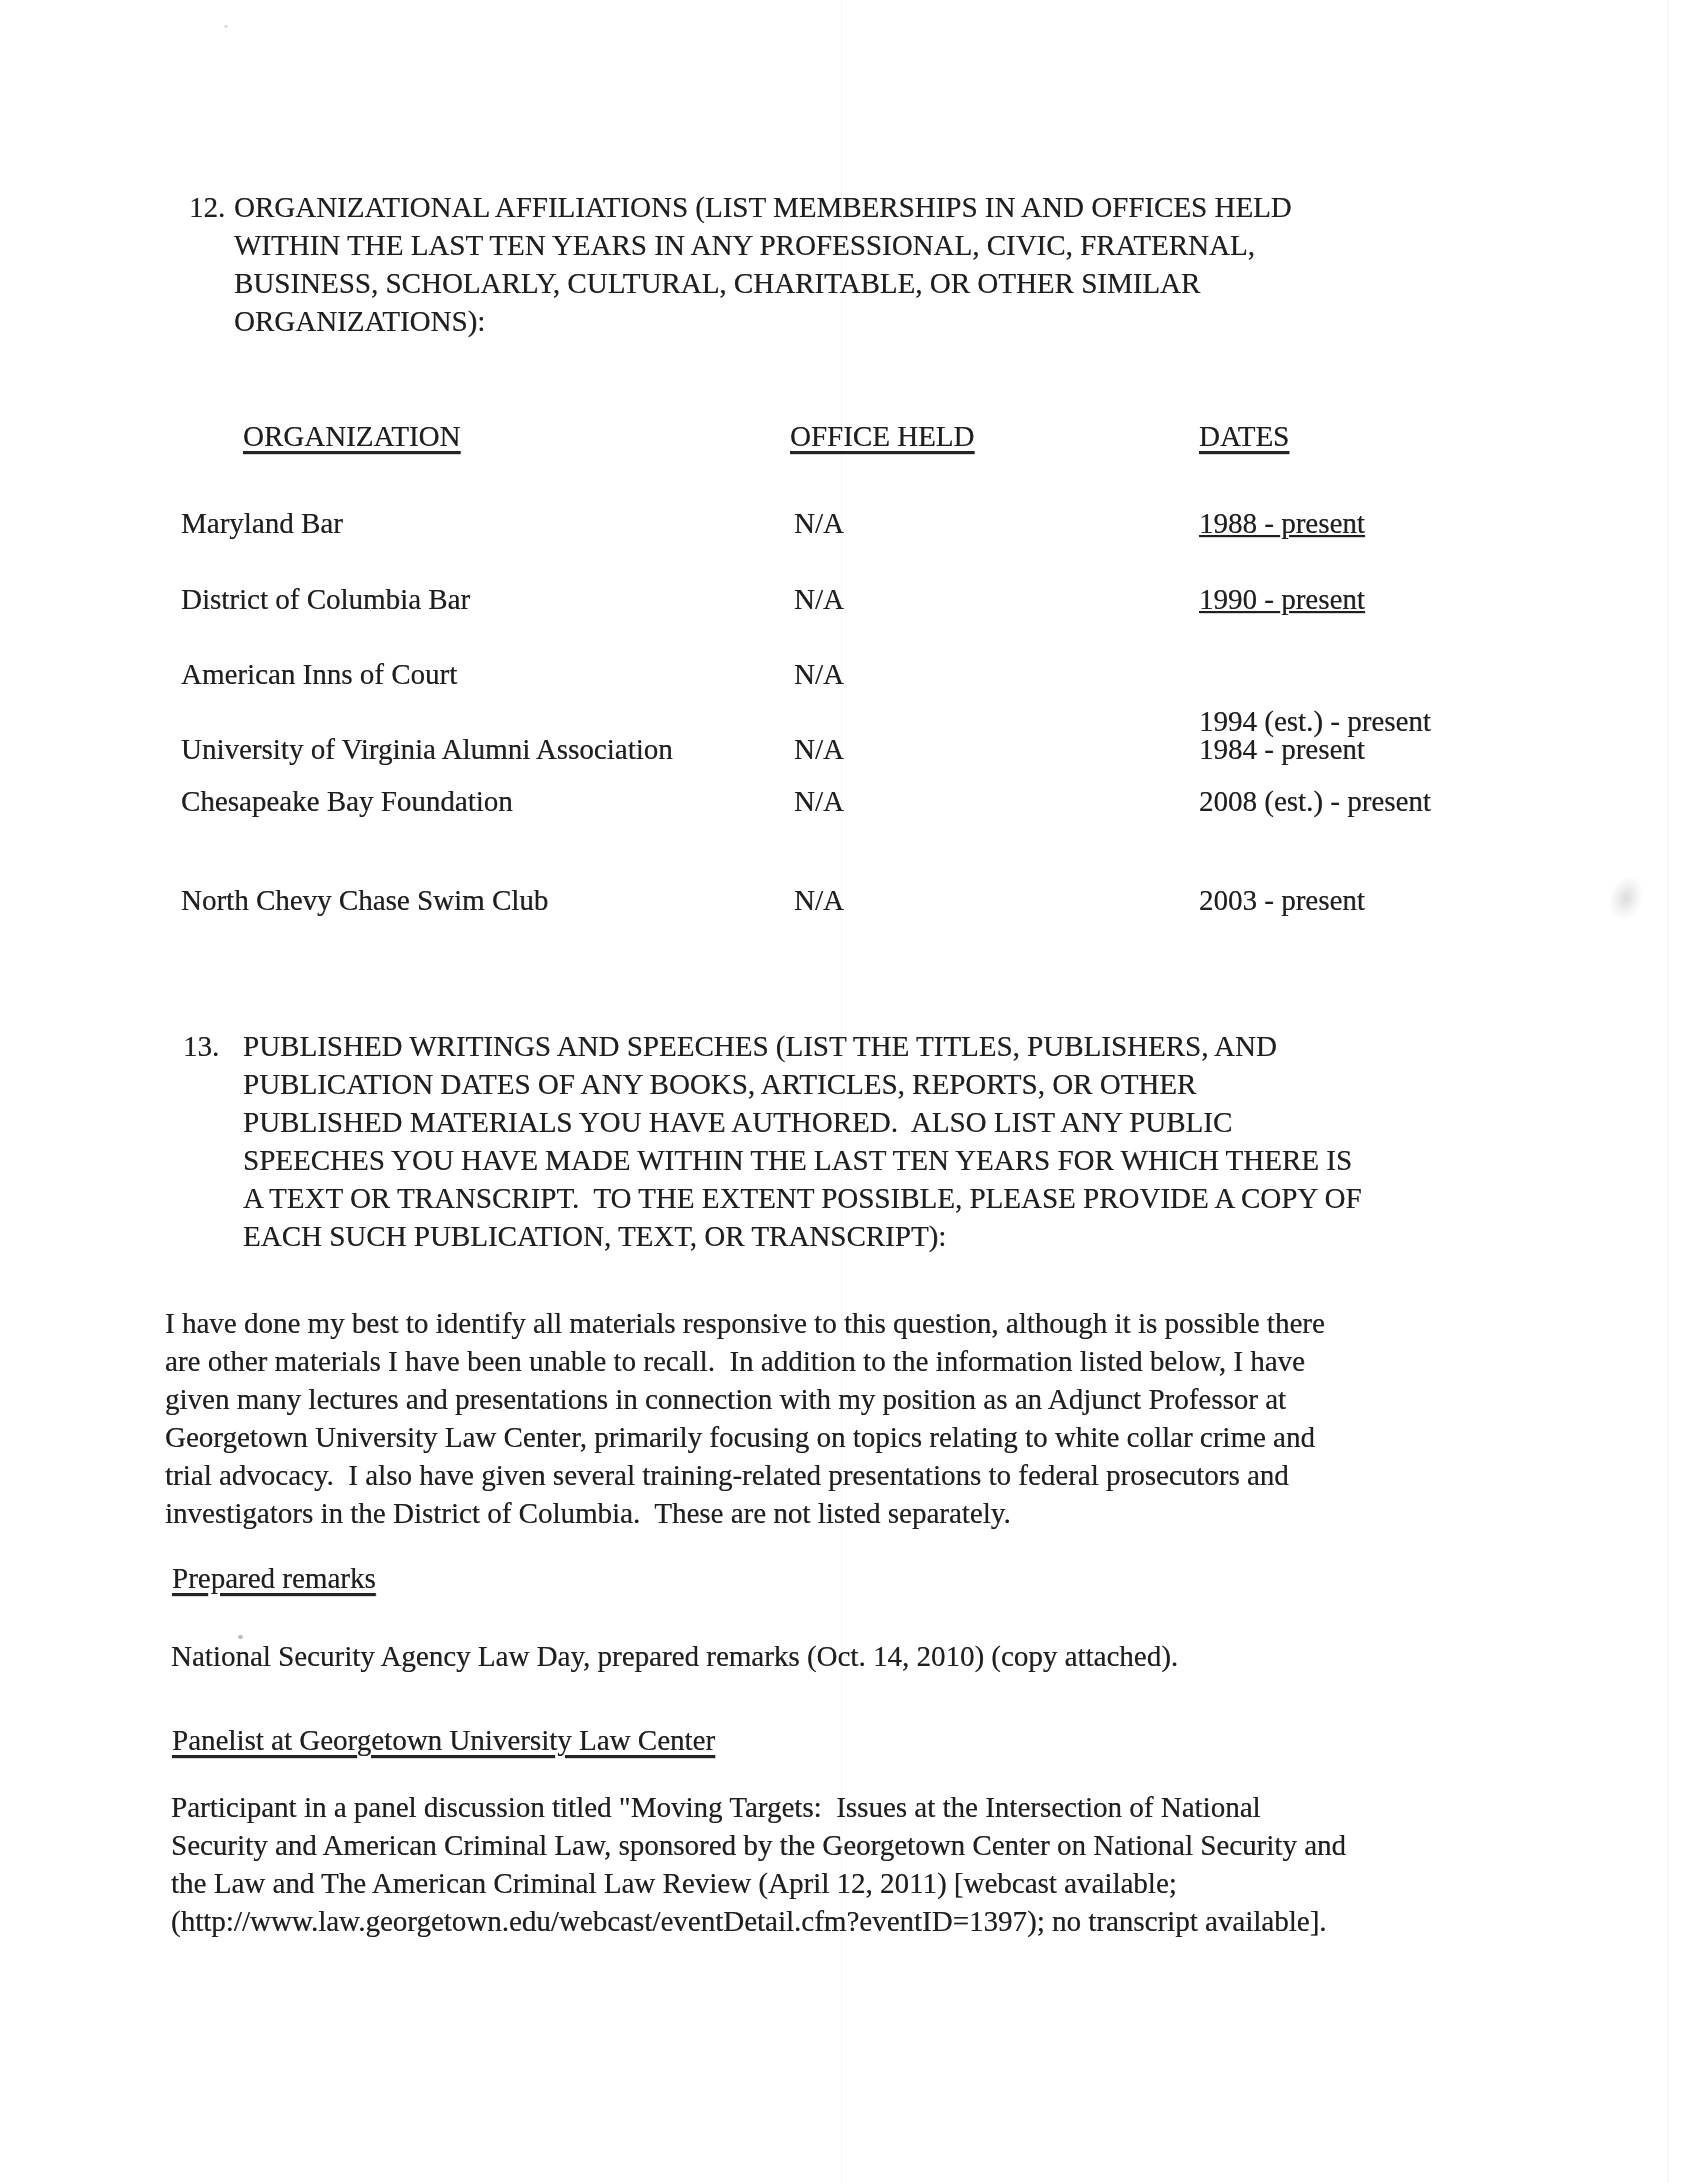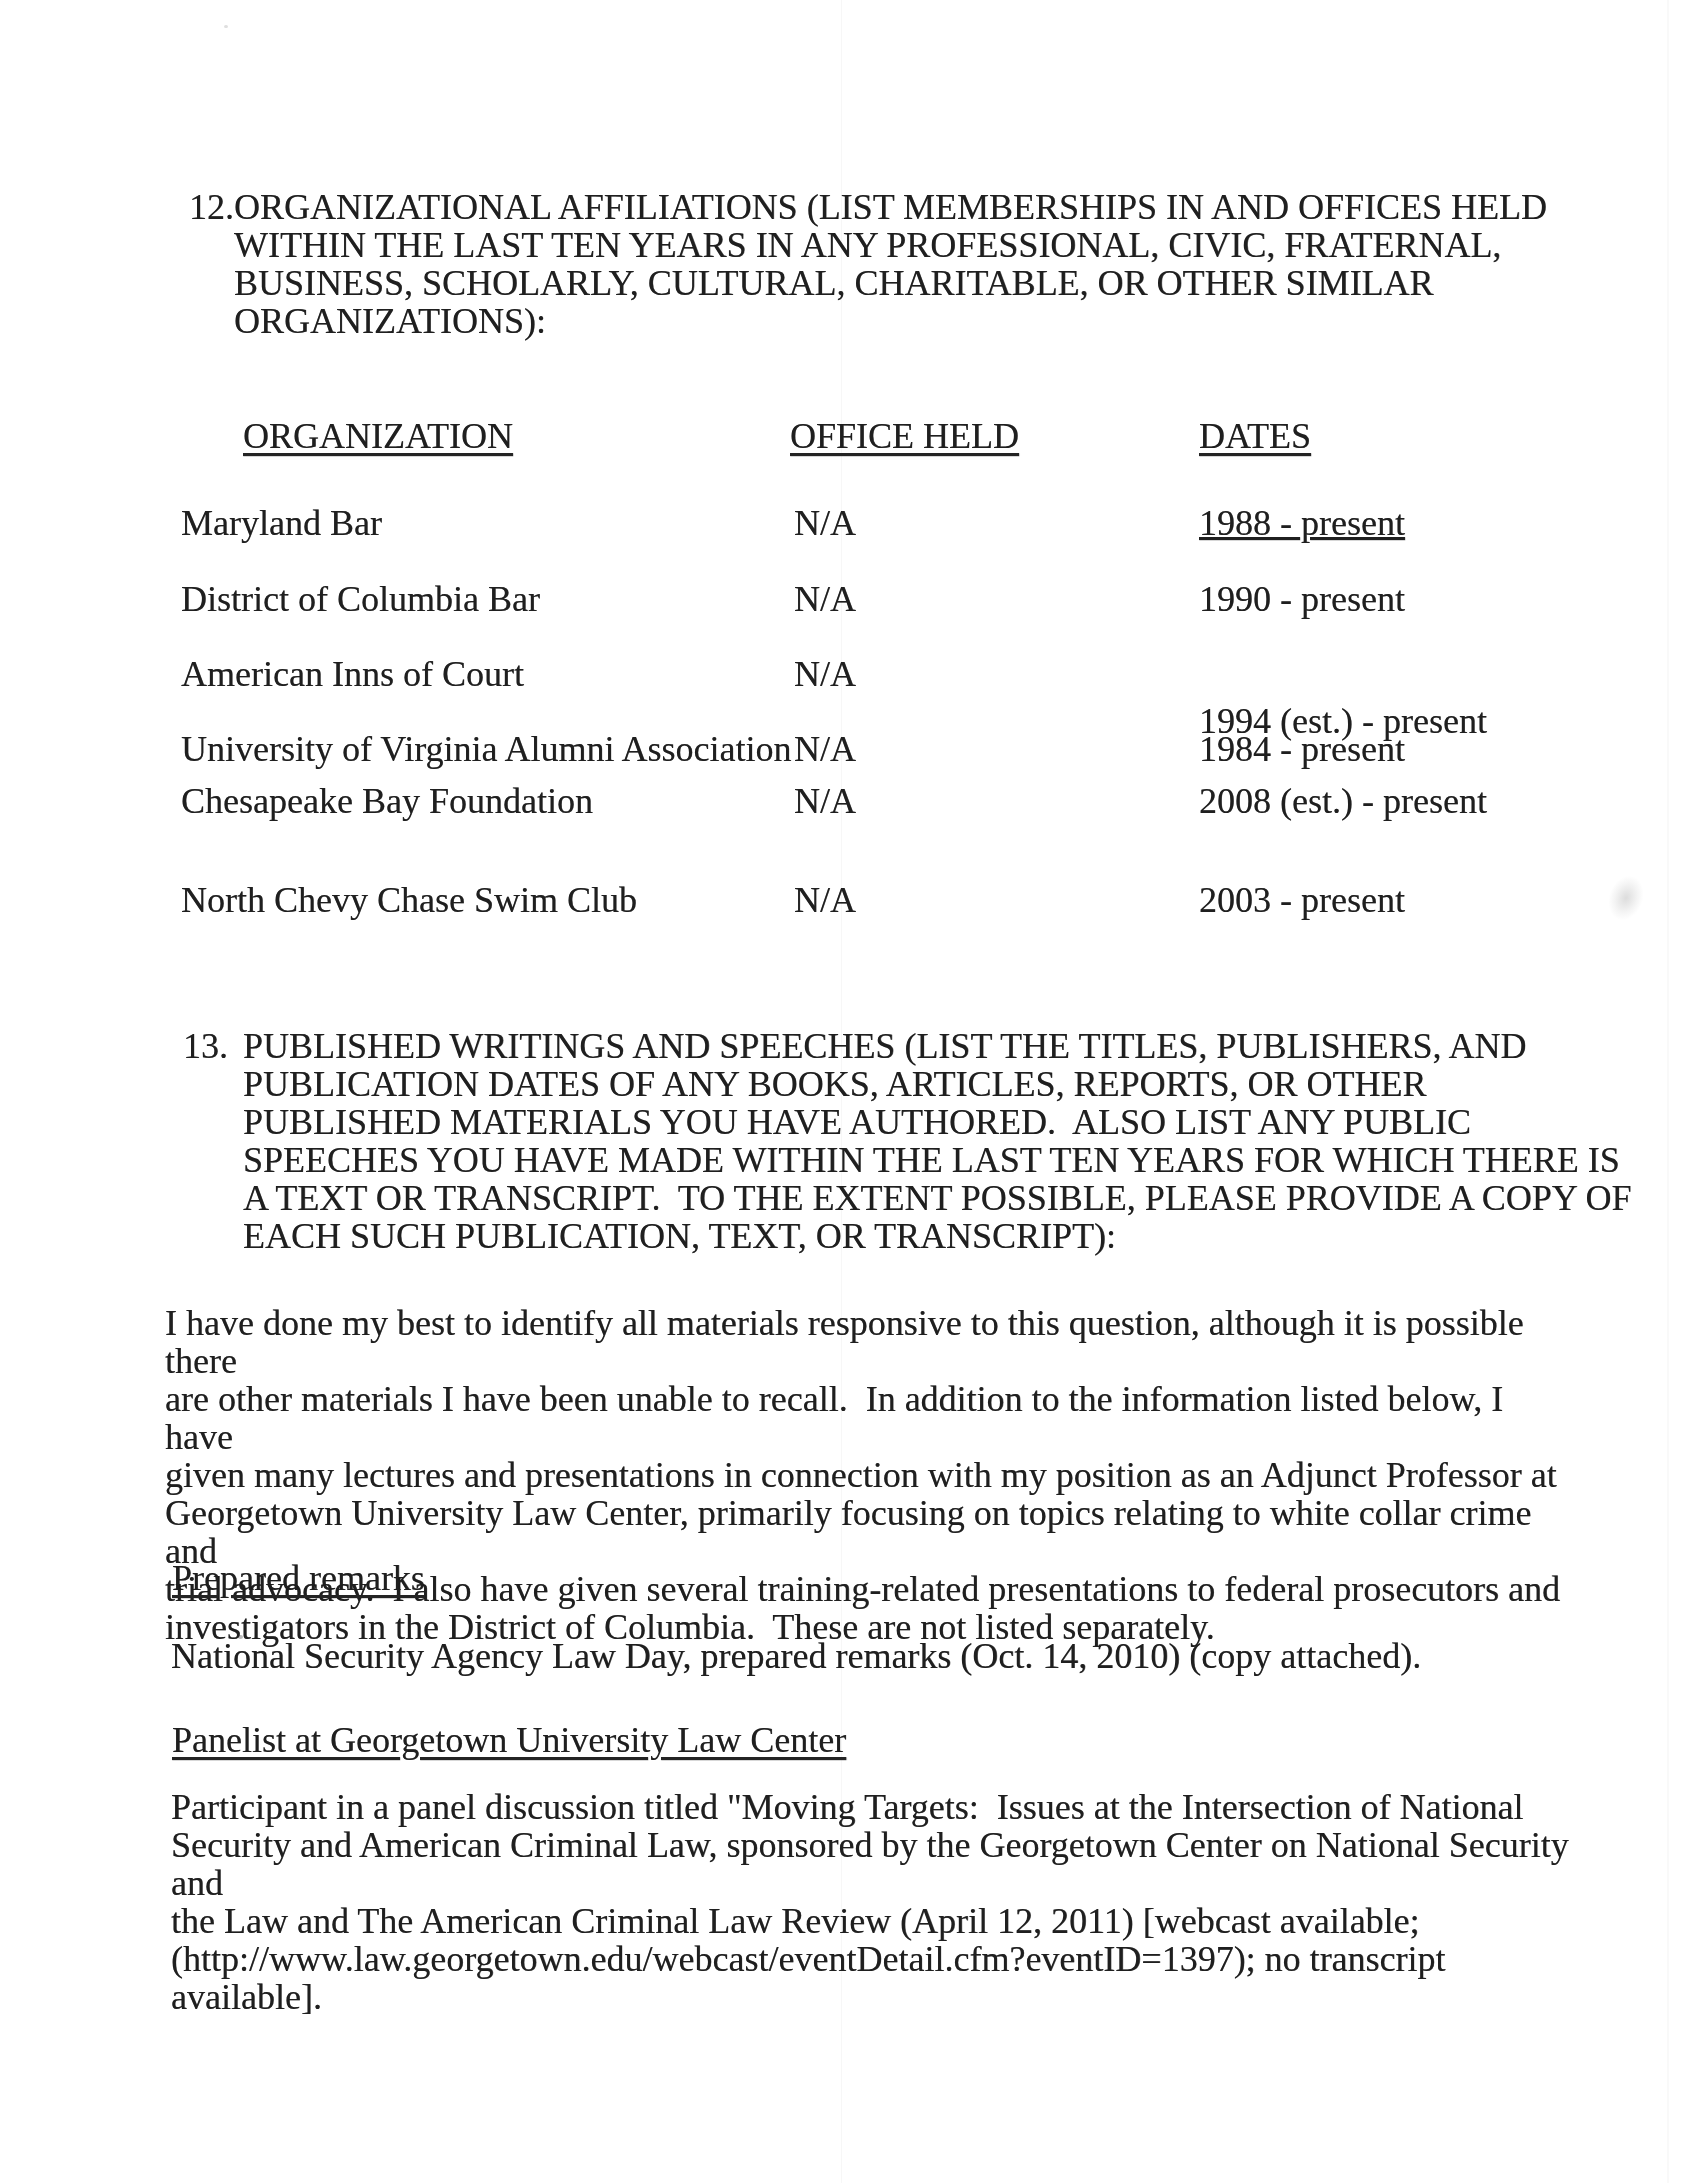--- a/index.html
+++ b/index.html
@@ -4,21 +4,21 @@
 <style>
   html, body { margin: 0; padding: 0; background: #e8e8e8; }
   .page {
     position: relative;
     width: 1687px;
     height: 2183px;
     background: #ffffff;
     overflow: hidden;
     font-family: "Liberation Serif", "DejaVu Serif", serif;
     color: #1f1f1f;
-    font-size: 36px;
+    font-size: 29px;
   }
   .abs { position: absolute; white-space: pre-wrap; }
   .ink { text-shadow: 0.3px 0.3px 0.4px rgba(10,10,10,0.55); }
   .caps-block { line-height: 38px; width: 1422px; }
   .body-block { line-height: 38px; width: 1403px; }
   .one-line { line-height: 38px; white-space: nowrap; }
   .underlined {
     text-decoration: underline;
     text-decoration-thickness: 2.6px;
     text-underline-offset: 5.3px;
@@ -80,21 +80,21 @@
 
     <div class="row-wrap" style="top:504px;text-align:right;">
       <span class="cell ink" style="left:181px;">Maryland Bar</span>
       <span class="cell ink" style="left:794px;">N/A</span>
       <span class="cell ink" style="left:1199px;text-decoration:underline;">1988 - present</span>
     </div>
 
     <div class="row-wrap" style="top:580px;">
       <span class="cell ink" style="left:181px;">District of Columbia Bar</span>
       <span class="cell ink" style="left:794px;">N/A</span>
-      <span class="cell ink" style="left:1199px;">1990 - present</span>
+      <span class="cell ink" style="left:1199px;text-decoration:underline;">1990 - present</span>
     </div>
 
     <div class="row-wrap" style="top:655px;">
       <span class="cell ink" style="left:181px;">American Inns of Court</span>
       <span class="cell ink" style="left:794px;">N/A</span>
       <span class="cell ink" style="left:1199px;margin-top:47px;">1994 (est.) - present</span>
     </div>
 
     <div class="row-wrap" style="top:730px;">
       <span class="cell ink" style="left:181px;">University of Virginia Alumni Association</span>

